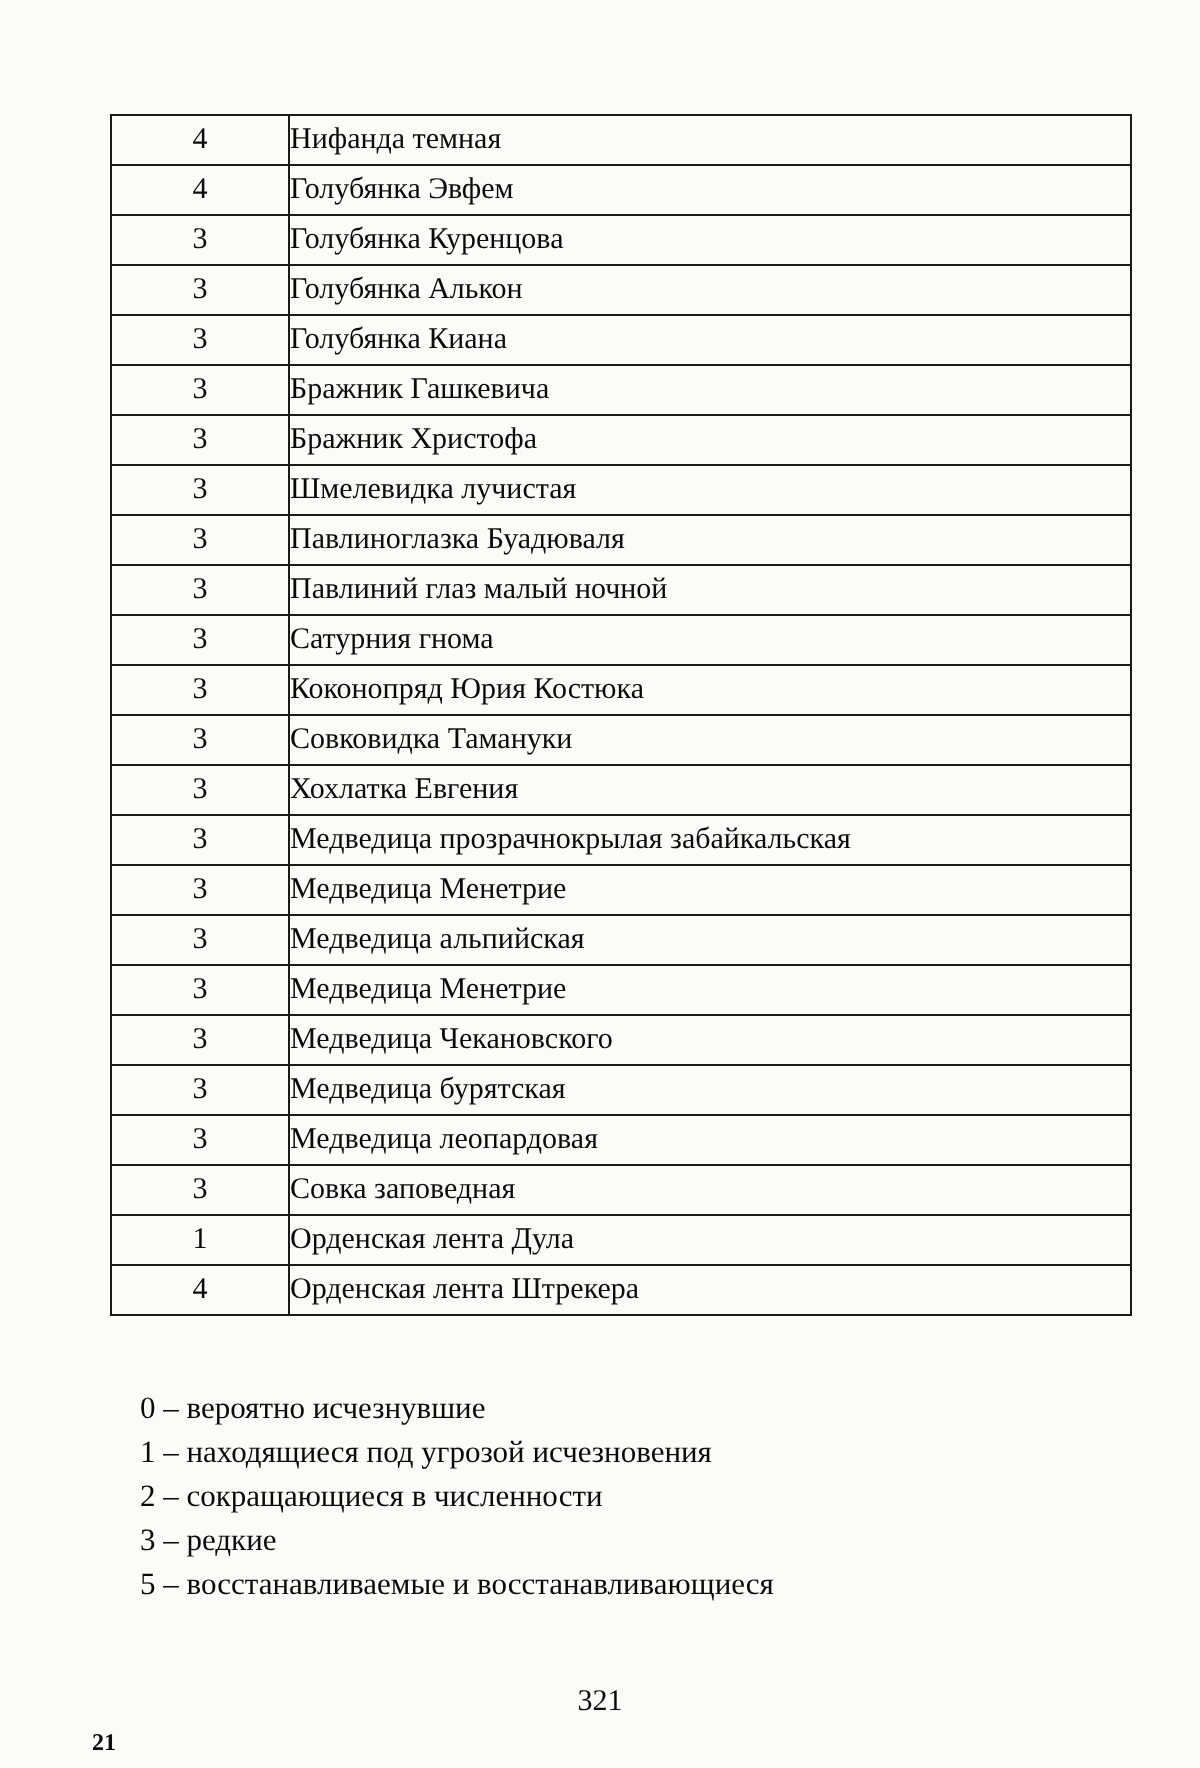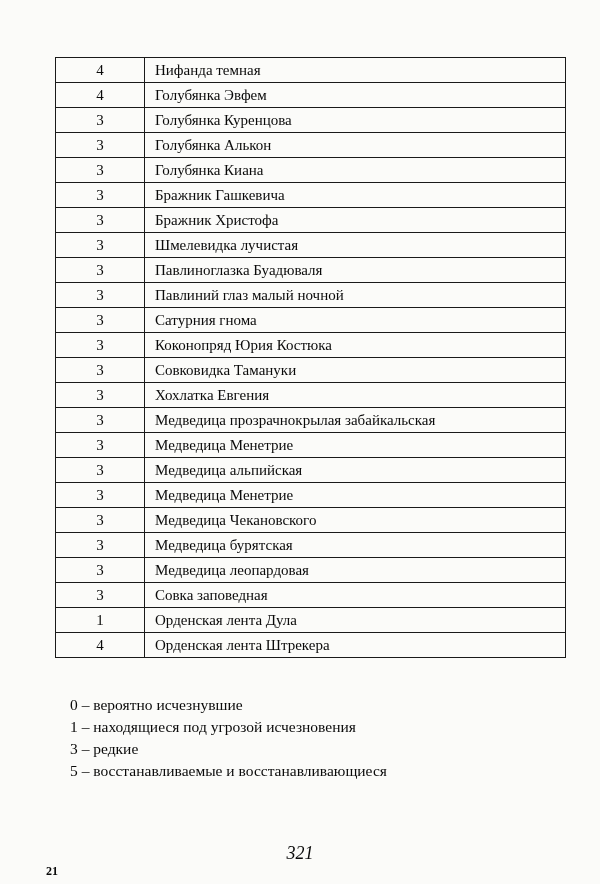--- a/index.html
+++ b/index.html
@@ -31,21 +31,20 @@
     font-size: 15px;
     line-height: 1.1;
     vertical-align: middle;
     padding: 0;
   }
   .species-table td.col-status {
     width: 88px;
     text-align: center;
   }
   .species-table td.col-name {
-    padding-left: 10px;
     text-align: left;
   }
   .legend {
     position: absolute;
     left: 70px;
     top: 694px;
     font-size: 15.5px;
   }
   .legend-title {
     font-weight: bold;
@@ -55,22 +54,21 @@
   .legend-item {
     line-height: 22px;
     white-space: nowrap;
   }
   .page-number {
     position: absolute;
     left: 0;
     right: 0;
     top: 843px;
     text-align: center;
-    font-size: 18px;
-    font-style: italic;
+    font-size: 15px;
   }
   .corner-number {
     position: absolute;
     left: 46px;
     top: 864px;
     font-size: 12px;
     font-weight: bold;
   }
 </style>
 </head>
@@ -176,20 +174,21 @@
           <td class="col-status">4</td>
           <td class="col-name">Орденская лента Штрекера</td>
         </tr>
       </tbody>
   </table>
 
   <div class="legend">
     <div id="legend-items">
         <div class="legend-item">0 – вероятно исчезнувшие</div>
         <div class="legend-item">1 – находящиеся под угрозой исчезновения</div>
+        <div class="legend-item">2 – сокращающиеся в численности</div>
         <div class="legend-item">3 – редкие</div>
         <div class="legend-item">5 – восстанавливаемые и восстанавливающиеся</div>
       </div>
   </div>
 
   <div class="page-number">321</div>
 
   <div class="corner-number">21</div>
 
 </div>

